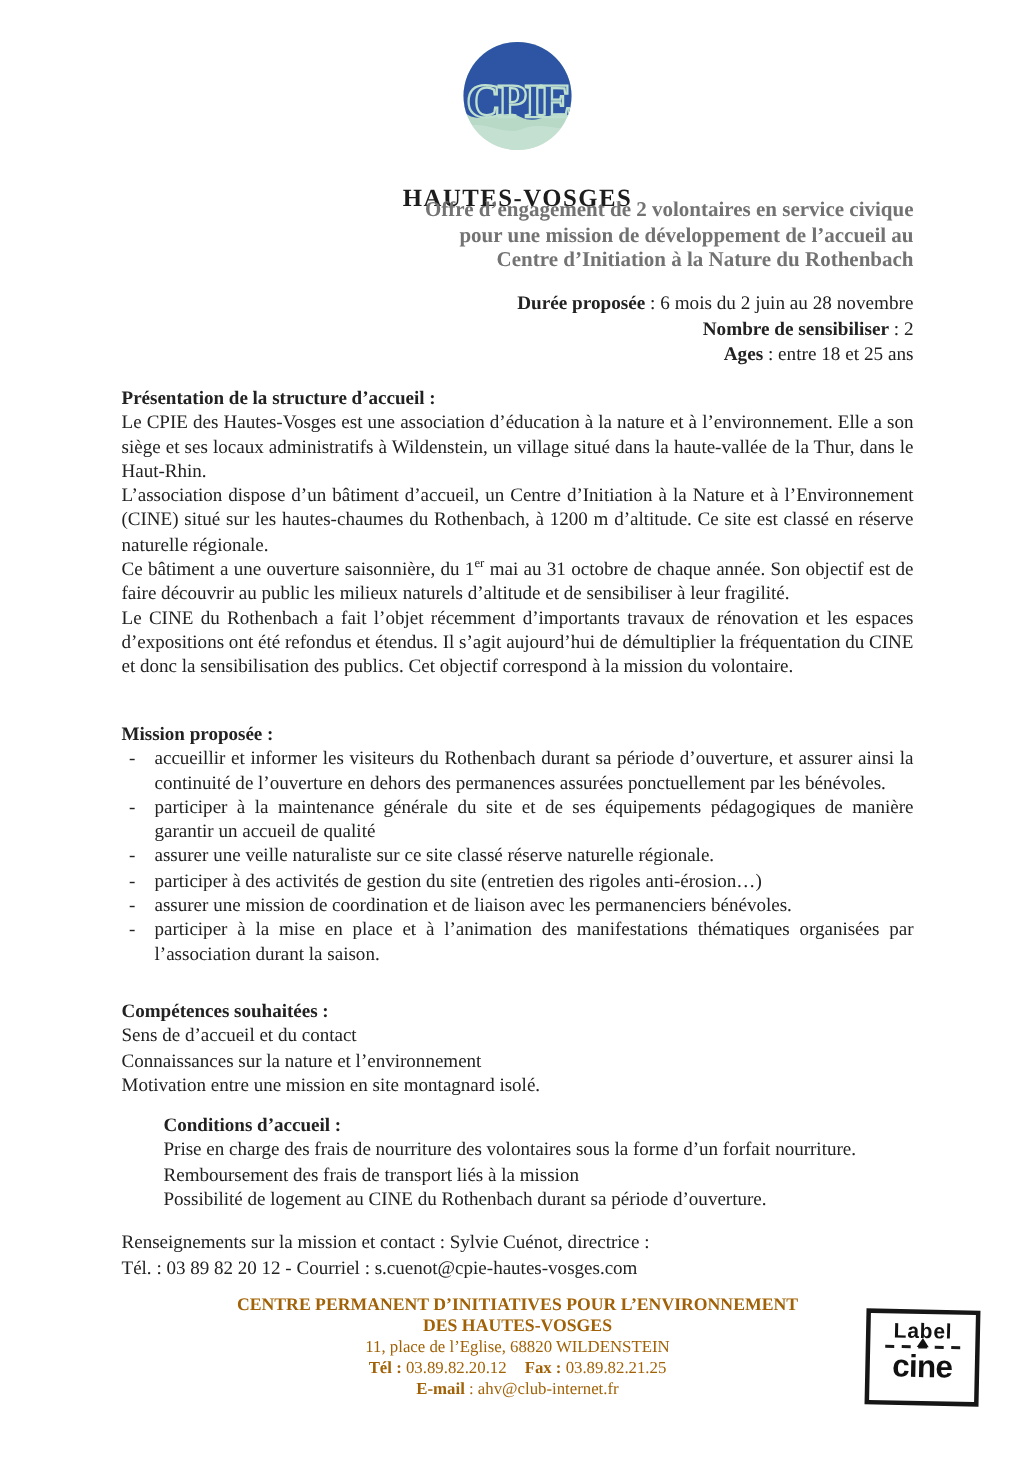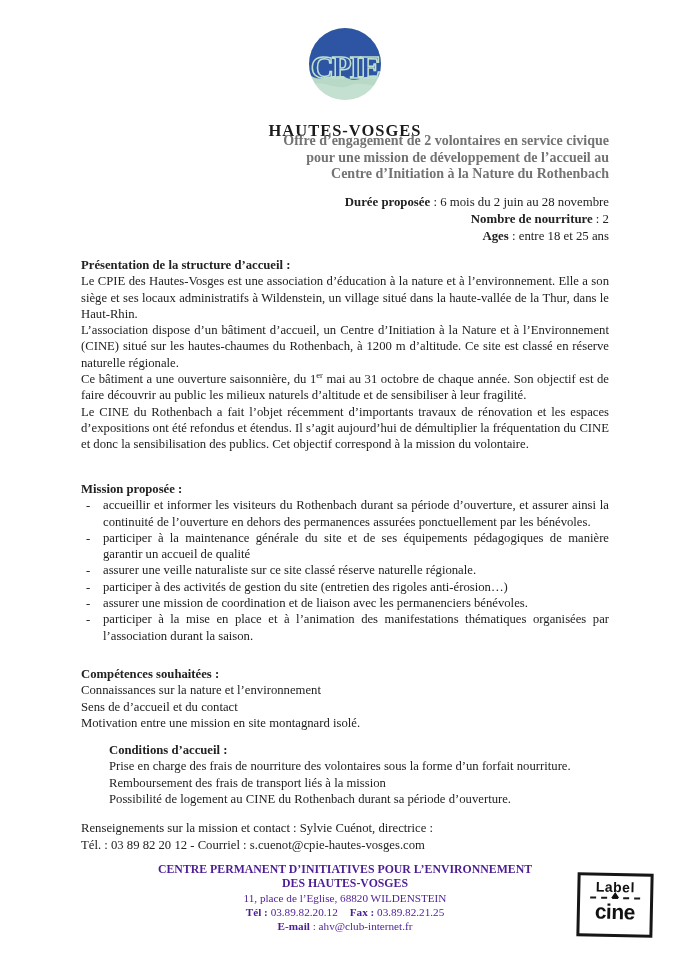--- a/index.html
+++ b/index.html
@@ -32,21 +32,21 @@
   .sec-presentation { top:257px; }
   .sec-mission      { top:481px; }
   .sec-competences  { top:666px; }
   .sec-conditions   { top:742px;margin-left:28px; }
   .contact          { position:absolute; top:820px; left:0; width:528px; font-size:12.7px; line-height:17px; }
 
   .mitem { position:relative; padding-left:22px; text-align:justify; }
   .dash  { position:absolute; left:5px; top:0; }
 
   
-  .footer { position:absolute; top:862px; left:0; width:528px; text-align:center; color:#4c1d95; }
+  .footer { position:absolute; top:862px; left:0; width:528px; text-align:center; color:#a16207; }
   .f-org   { font-weight:bold; font-size:11.8px; line-height:14.4px; }
   .f-small { font-size:11.2px; line-height:14.2px; }
   .fax-label { margin-left:12px; }
 
   
   .labelcine {
     position:absolute; right:36px; top:873px; width:70px; height:58px;
     border:3px solid #161616; background:#fff; transform:rotate(1.2deg);
     text-align:center; font-family:"Liberation Sans", sans-serif; color:#111;
   }
@@ -81,21 +81,21 @@
     </div>
 
     <div class="title">
       <div>Offre d’engagement de 2 volontaires en service civique</div>
       <div>pour une mission de développement de l’accueil au</div>
       <div>Centre d’Initiation à la Nature du Rothenbach</div>
     </div>
 
     <div class="info">
       <div><span class="b">Durée proposée</span><span> : 6 mois du 2 juin au 28 novembre</span></div>
-      <div><span class="b">Nombre de nourriture</span><span> : 2</span></div>
+      <div><span class="b">Nombre de sensibiliser</span><span> : 2</span></div>
       <div><span class="b">Ages</span><span> : entre 18 et 25 ans</span></div>
     </div>
 
     <div class="sec sec-presentation">
       <div class="heading">Présentation de la structure d’accueil :</div>
       <p>Le CPIE des Hautes-Vosges est une association d’éducation à la nature et à l’environnement. Elle a son siège et ses locaux administratifs à Wildenstein, un village situé dans la haute-vallée de la Thur, dans le Haut-Rhin.</p>
       <p>L’association dispose d’un bâtiment d’accueil, un Centre d’Initiation à la Nature et à l’Environnement (CINE) situé sur les hautes-chaumes du Rothenbach, à 1200 m d’altitude. Ce site est classé en réserve naturelle régionale.</p>
       <p><span>Ce bâtiment a une ouverture saisonnière, du 1</span><sup>er</sup><span> mai au 31 octobre de chaque année. Son objectif est de faire découvrir au public les milieux naturels d’altitude et de sensibiliser à leur fragilité.</span></p>
       <p>Le CINE du Rothenbach a fait l’objet récemment d’importants travaux de rénovation et les espaces d’expositions ont été refondus et étendus. Il s’agit aujourd’hui de démultiplier la fréquentation du CINE et donc la sensibilisation des publics. Cet objectif correspond à la mission du volontaire.</p>
     </div>
@@ -105,22 +105,22 @@
       <div class="mitem"><span class="dash">-</span><span>accueillir et informer les visiteurs du Rothenbach durant sa période d’ouverture, et assurer ainsi la continuité de l’ouverture en dehors des permanences assurées ponctuellement par les bénévoles.</span></div>
       <div class="mitem"><span class="dash">-</span><span>participer à la maintenance générale du site et de ses équipements pédagogiques de manière garantir un accueil de qualité</span></div>
       <div class="mitem"><span class="dash">-</span><span>assurer une veille naturaliste sur ce site classé réserve naturelle régionale.</span></div>
       <div class="mitem"><span class="dash">-</span><span>participer à des activités de gestion du site (entretien des rigoles anti-érosion…)</span></div>
       <div class="mitem"><span class="dash">-</span><span>assurer une mission de coordination et de liaison avec les permanenciers bénévoles.</span></div>
       <div class="mitem"><span class="dash">-</span><span>participer à la mise en place et à l’animation des manifestations thématiques organisées par l’association durant la saison.</span></div>
     </div>
 
     <div class="sec sec-competences">
       <div class="heading">Compétences souhaitées :</div>
+      <p>Sens de d’accueil et du contact</p>
       <p>Connaissances sur la nature et l’environnement</p>
-      <p>Sens de d’accueil et du contact</p>
       <p>Motivation entre une mission en site montagnard isolé.</p>
     </div>
 
     <div class="sec sec-conditions">
       <div class="heading">Conditions d’accueil :</div>
       <p>Prise en charge des frais de nourriture des volontaires sous la forme d’un forfait nourriture.</p>
       <p>Remboursement des frais de transport liés à la mission</p>
       <p>Possibilité de logement au CINE du Rothenbach durant sa période d’ouverture.</p>
     </div>
 

